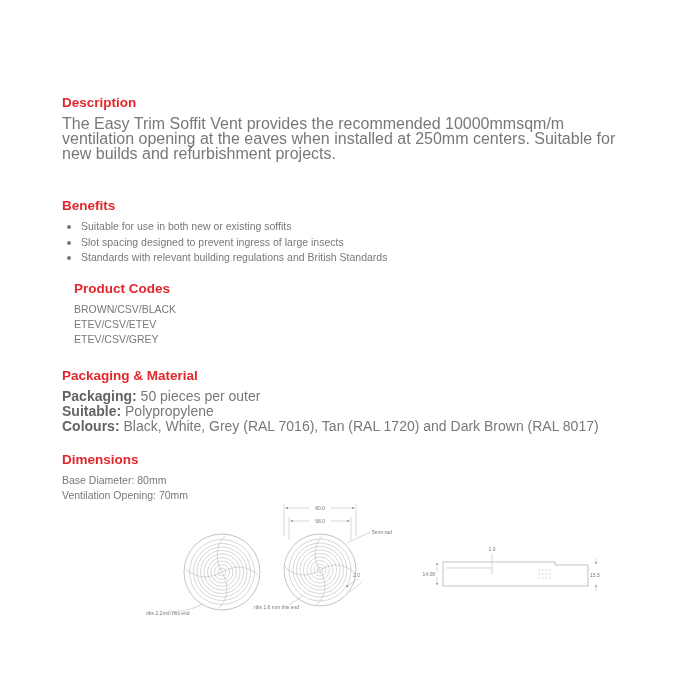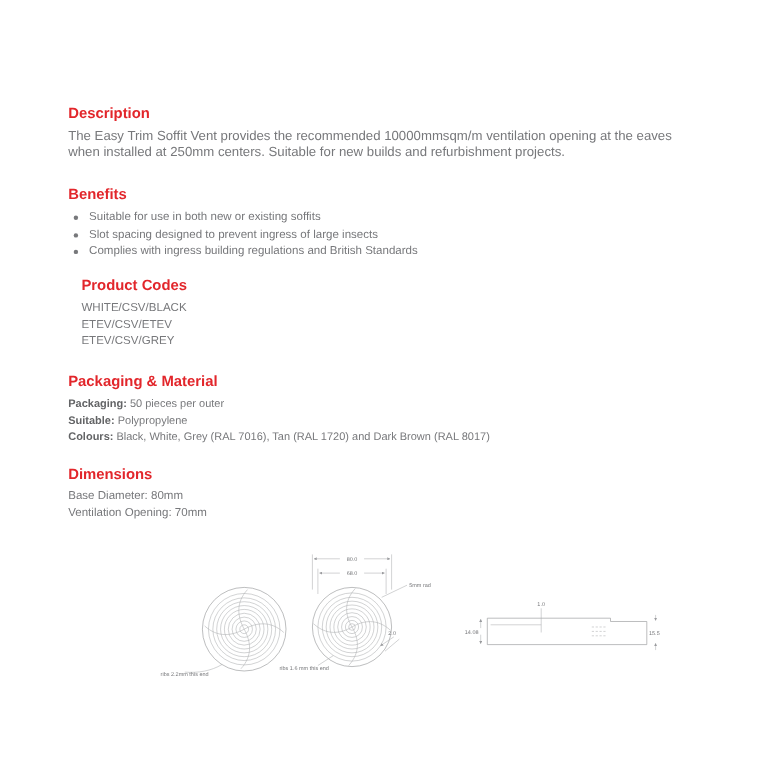--- a/index.html
+++ b/index.html
@@ -10,40 +10,40 @@
   }
   .content{
     position:absolute;left:62px;top:95px;width:578px;
   }
   h2.sec-head{
     margin:0 0 6px 0;
     font-size:13.5px;font-weight:bold;color:#e2262b;
     letter-spacing:0px;
   }
   .body-text{
-    margin:0;font-size:12px;line-height:15px;color:#77787b;
+    margin:0;font-size:16px;line-height:15px;color:#77787b;
   }
   .section{margin-bottom:4px;}
-  .sec-description{margin-bottom:23px;}
+  .sec-description{margin-bottom:37px;}
   .sec-benefits{margin-bottom:15px;}
   .sec-installation{margin-bottom:15px;}
   .sec-product-codes{margin-bottom:21px;margin-left:12px;}
   .sec-packaging{margin-bottom:18px;}
   .bullet-list{margin:2px 0 0 0;padding:0;list-style:none;}
   .bullet-item{
     display:flex;align-items:flex-start;
     font-size:10.5px;line-height:15.5px;color:#77787b;
   }
   .bullet-dot{
     width:4px;height:4px;border-radius:50%;background:#77787b;
     margin:6px 10px 0 5px;flex:0 0 auto;
   }
   .codes-grid{display:flex;font-size:10.5px;line-height:15px;color:#77787b;}
   .codes-col1{width:120px;}
-  .kv-line{font-size:10px;line-height:15px;color:#77787b;margin:0;}
+  .kv-line{font-size:14px;line-height:15px;color:#77787b;margin:0;}
   .kv-label{font-weight:bold;color:#636466;}
   .dims-lines{font-size:10.5px;line-height:15.5px;color:#77787b;}
   .drawing-svg{
     position:absolute;left:140px;top:493px;width:530px;height:150px;
   }
   .dline{stroke:#9a9b9e;stroke-width:0.6;fill:none;}
   .dline-thin{stroke:#adaeb1;stroke-width:0.5;fill:none;}
   .dtext{fill:#77787b;font-size:5px;font-family:"Liberation Sans",sans-serif;}
 </style>
 </head>
@@ -62,31 +62,31 @@
       <li class="bullet-item">
           <span class="bullet-dot"></span>
           <span>Suitable for use in both new or existing soffits</span>
         </li>
       <li class="bullet-item">
           <span class="bullet-dot"></span>
           <span>Slot spacing designed to prevent ingress of large insects</span>
         </li>
       <li class="bullet-item">
           <span class="bullet-dot"></span>
-          <span>Complies with ingress building regulations and British Standards</span>
+          <span>Standards with relevant building regulations and British Standards</span>
         </li>
     </ul>
   </div>
 
 
   <div class="section sec-product-codes">
     <h2 class="sec-head">Product Codes</h2>
     <div class="codes-grid">
       <div class="codes-col1">
-        <div>WHITE/CSV/BLACK</div>
+        <div>BROWN/CSV/BLACK</div>
         <div>ETEV/CSV/ETEV</div>
         <div>ETEV/CSV/GREY</div>
       </div>
     </div>
   </div>
 
   <div class="section sec-packaging">
     <h2 class="sec-head">Packaging &amp; Material</h2>
     <p class="kv-line"><span class="kv-label">Packaging:</span><span> 50 pieces per outer</span></p>
     <p class="kv-line"><span class="kv-label">Suitable:</span><span> Polypropylene</span></p>

